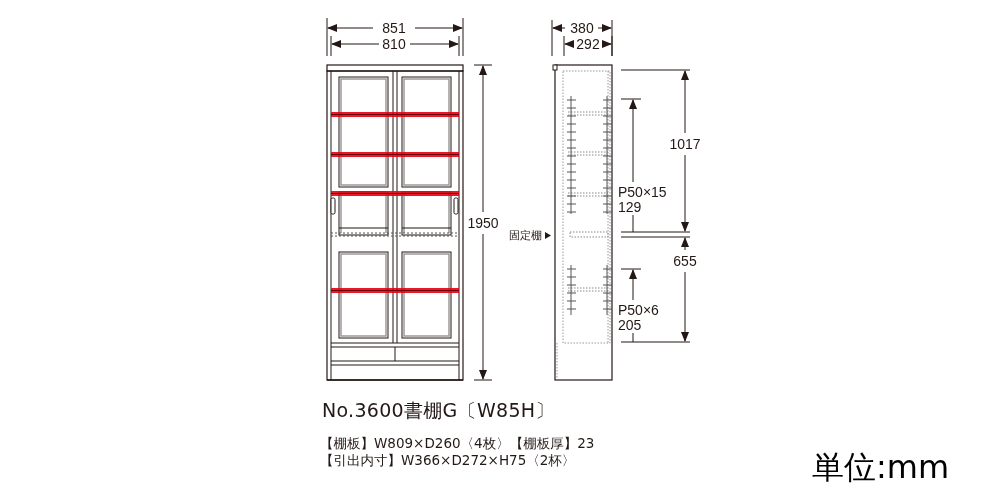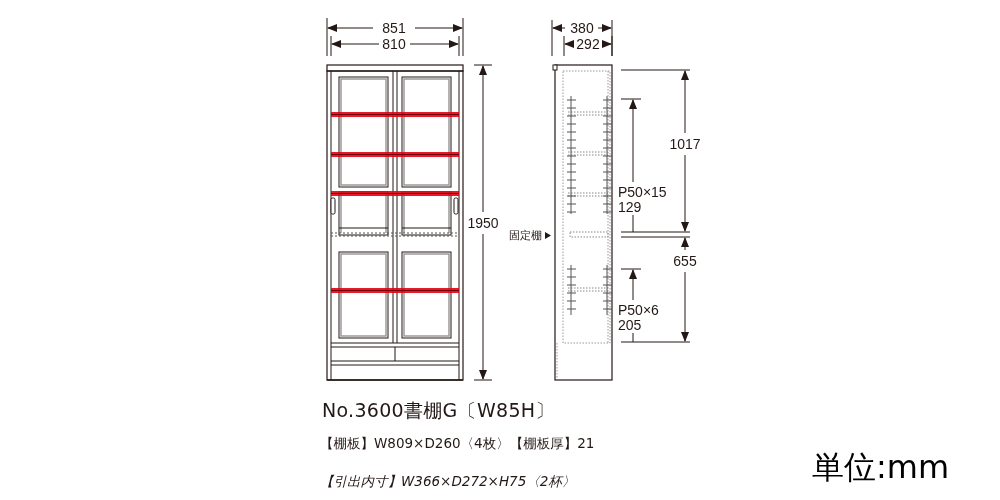--- a/index.html
+++ b/index.html
@@ -6,21 +6,21 @@
   body { width: 1000px; height: 500px; position: relative; overflow: hidden;
          font-family: "DejaVu Sans", "Liberation Sans", sans-serif; color: #231815; }
   #drawing { position: absolute; left: 0; top: 0; width: 1000px; height: 500px; }
   .dim-text { font-family: "Liberation Sans", "DejaVu Sans", sans-serif; font-size: 14px; fill: #231815; }
   .small-label { font-family: "DejaVu Sans", sans-serif; font-size: 11px; fill: #231815; }
   .title { position: absolute; left: 322px; top: 398px; font-size: 19px; letter-spacing: 0.3px;
            font-family: "DejaVu Sans", sans-serif; color: #231815; white-space: nowrap; }
   .spec { position: absolute; left: 320px; font-size: 13.5px; font-family: "DejaVu Sans", sans-serif;
           color: #231815; white-space: nowrap; }
   .spec1 { top: 435px; }
-  .spec2 { top: 473px; font-style: italic; }
+  .spec2 { top: 452px; }
   .unit { position: absolute; left: 812px; top: 446px; font-size: 32px;
           font-family: "DejaVu Sans", sans-serif; color: #000; white-space: nowrap; }
 </style>
 </head>
 <body>
 
 <svg id="drawing" viewBox="0 0 1000 500" xmlns="http://www.w3.org/2000/svg">
   <defs>
     <marker id="arrR" markerWidth="10" markerHeight="8" refX="9" refY="4" orient="auto" markerUnits="userSpaceOnUse">
       <path d="M0,0 L10,4 L0,8 z" fill="#231815"></path>
@@ -234,15 +234,15 @@
       <line x1="621" y1="269" x2="641" y2="269"></line>
       <line x1="633" y1="270" x2="633" y2="300" marker-start="url(#arrL)"></line>
       <line x1="633" y1="333" x2="633" y2="342"></line>
     </g>
     <text class="dim-text" x="618" y="315">P50×6</text>
     <text class="dim-text" x="618" y="330">205</text>
   </g>
 </svg>
 
 <div class="title">No.3600書棚G〔W85H〕</div>
-<div class="spec spec1">【棚板】W809×D260〈4枚〉【棚板厚】21</div>
+<div class="spec spec1">【棚板】W809×D260〈4枚〉【棚板厚】23</div>
 <div class="spec spec2">【引出内寸】W366×D272×H75〈2杯〉</div>
 <div class="unit">単位:mm</div>
 
 </body></html>

